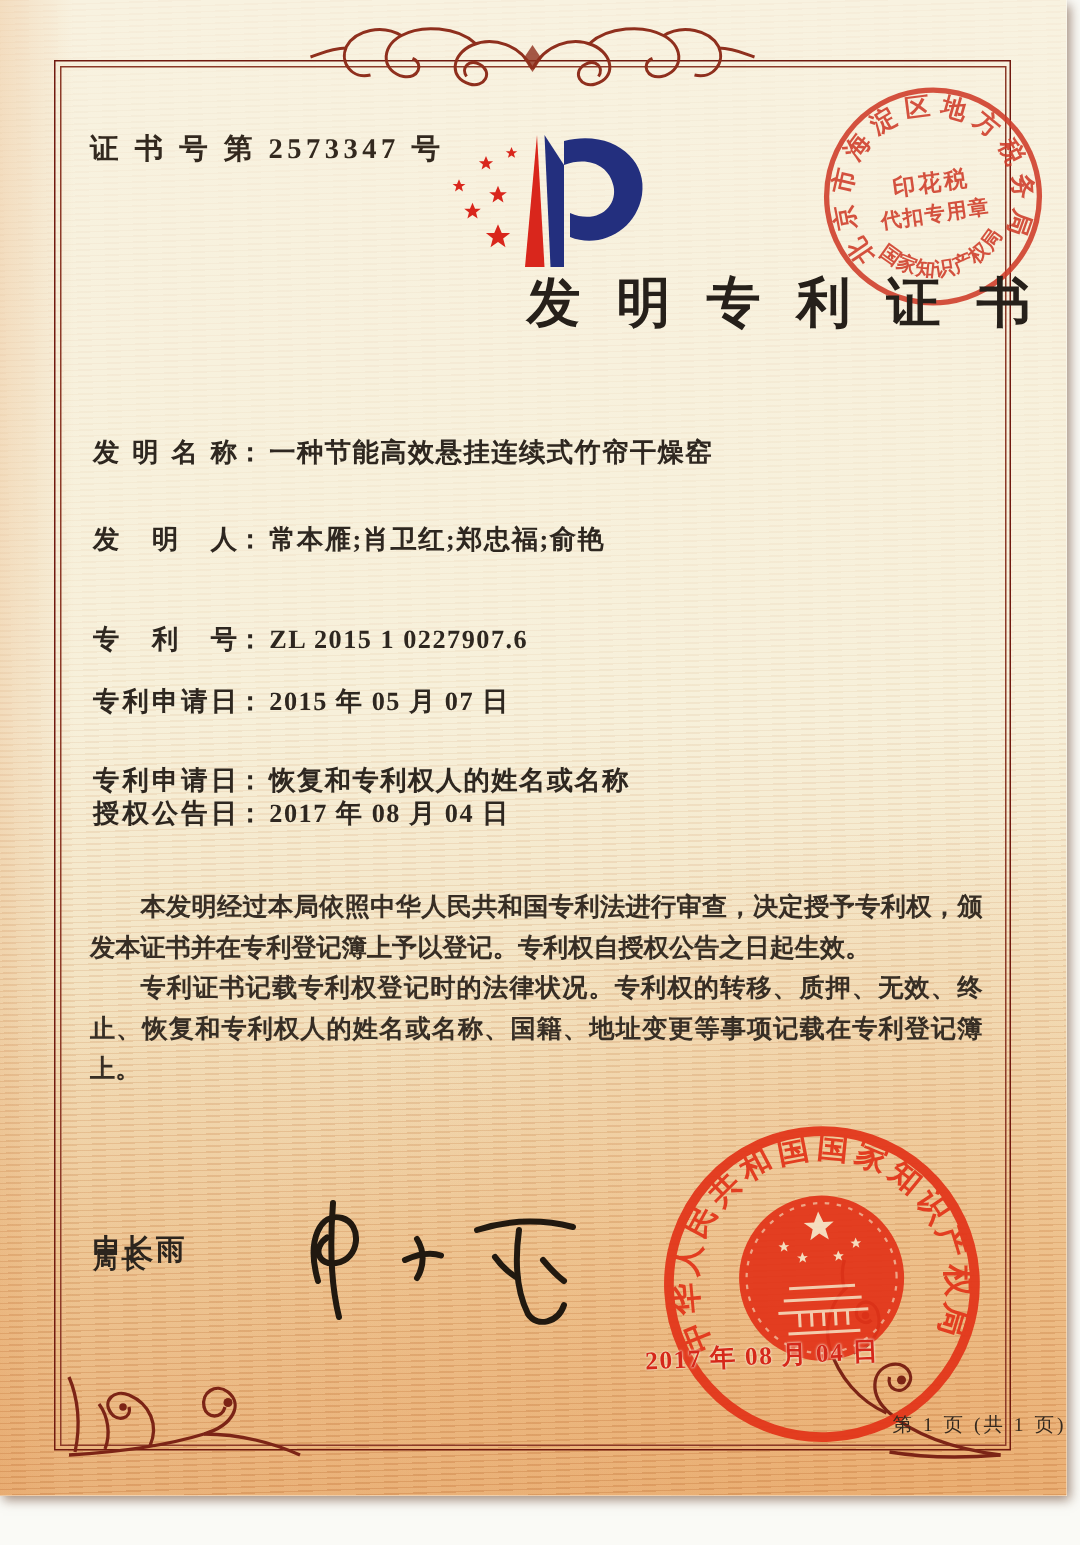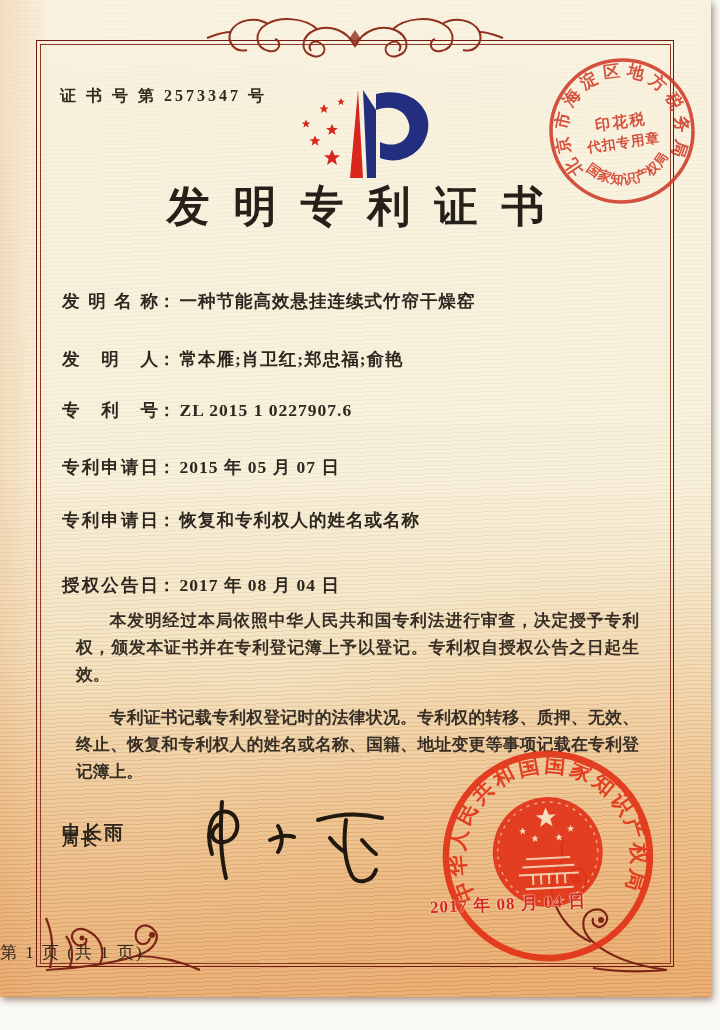--- a/index.html
+++ b/index.html
@@ -22,49 +22,49 @@
     background:repeating-linear-gradient(178deg, rgba(188,106,46,.30) 0 1px, rgba(188,106,46,0) 1px 4px);
     -webkit-mask-image:linear-gradient(180deg, rgba(0,0,0,.10) 0%, rgba(0,0,0,.16) 40%, rgba(0,0,0,.55) 68%, rgba(0,0,0,.95) 100%);
     mask-image:linear-gradient(180deg, rgba(0,0,0,.10) 0%, rgba(0,0,0,.16) 40%, rgba(0,0,0,.55) 68%, rgba(0,0,0,.95) 100%);
   }
   .frame1{position:absolute;left:36px;top:40px;right:37px;bottom:30px;border:1.5px solid #70190f;}
   .frame2{position:absolute;inset:2.5px;border:1px solid #8c3a28;}
   .ornament{position:absolute;pointer-events:none;}
   .orn-top{left:205px;top:12px;width:300px;height:52px;}
   .orn-bl{left:40px;top:878px;width:165px;height:100px;}
   .orn-br{right:38px;top:838px;width:130px;height:140px;transform:scaleX(-1);}
-  .cert-no{position:absolute;left:60px;top:86px;font-size:16px;letter-spacing:3px;color:#33291f;font-weight:bold;}
+  .cert-no{position:absolute;left:60px;top:86px;font-size:19px;letter-spacing:3px;color:#33291f;font-weight:bold;}
   .logo{position:absolute;left:286px;top:84px;width:152px;height:100px;}
   .stamp{position:absolute;left:545px;top:54px;width:154px;height:154px;transform:rotate(-8deg);}
   .title{
-    position:absolute;left:0;right:0;top:178px;text-align:center;
-    font-size:43px;font-weight:bold;color:#26201a;letter-spacing:24px;text-indent:24px;
+    position:absolute;left:0;right:0;top:178px;text-align:right;
+    font-size:36px;font-weight:bold;color:#26201a;letter-spacing:24px;text-indent:24px;
   }
   .fields{position:absolute;left:62px;top:0;right:40px;}
   .frow{position:absolute;left:0;white-space:nowrap;color:#2e2720;font-size:17.5px;font-weight:bold;}
-  .r0{top:289px}.r1{top:347px}.r2{top:398px}.r3{top:455px}.r4{top:508px}.r5{top:573px}
+  .r0{top:289px}.r1{top:347px}.r2{top:414px}.r3{top:455px}.r4{top:508px}.r5{top:530px}
   .flabel{display:inline-block;width:96px;text-align:justify;text-align-last:justify;vertical-align:top;}
   .fcolon{display:inline-block;margin:0 4px 0 0;}
   .fvalue{letter-spacing:1px;text-align:right;}
   .paras{
     position:absolute;left:60px;right:56px;top:591px;
     font-size:16.8px;line-height:27px;color:#372e25;text-align:justify;font-weight:bold;
   }
-  .paras p{margin:16px;text-indent:2em;}
+  .paras p{margin:0;text-indent:2em;}
   .sig-title{position:absolute;left:62px;top:830px;font-size:16px;letter-spacing:3px;color:#2c251e;font-weight:bold;}
   .sig-name{position:absolute;left:62px;top:820px;font-size:19px;letter-spacing:2px;color:#2c251e;font-weight:bold;}
   .sig-hand{position:absolute;left:182px;top:790px;width:220px;height:108px;}
   .seal{position:absolute;left:438px;top:746px;width:222px;height:222px;transform:rotate(-3deg);}
   .seal-date{
     position:absolute;left:430px;top:892px;width:180px;
     font-size:17px;font-weight:bold;color:#d6281a;letter-spacing:1px;white-space:nowrap;
     text-shadow:0 0 2px rgba(250,240,220,.95), 0 0 1px rgba(250,240,220,.9);
     transform:rotate(-2.5deg);
   }
-  .footer{position:absolute;left:0;right:0;top:941px;text-align:left;font-size:17px;letter-spacing:2px;color:#33291f;}
+  .footer{position:absolute;left:0;right:0;top:941px;text-align:right;font-size:13px;letter-spacing:2px;color:#33291f;}
 </style>
 </head>
 <body>
 
 <div class="paper">
 
   <div class="texture"></div>
 
   <div class="frame1">
     <div class="frame2"></div>

